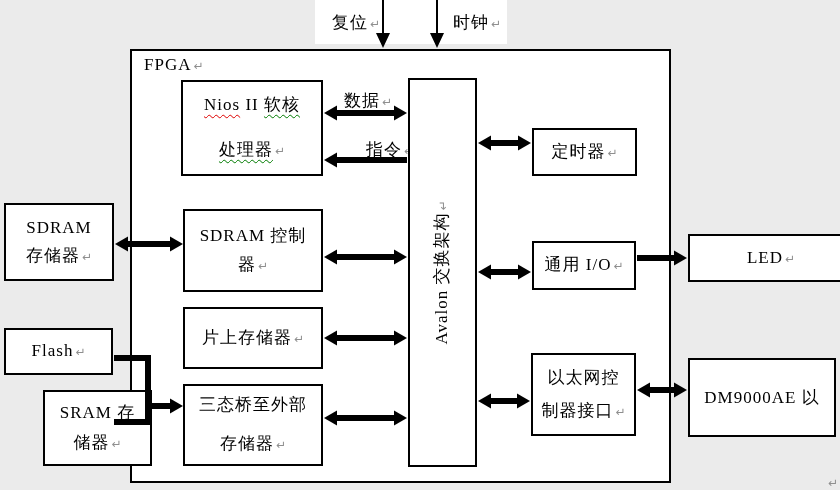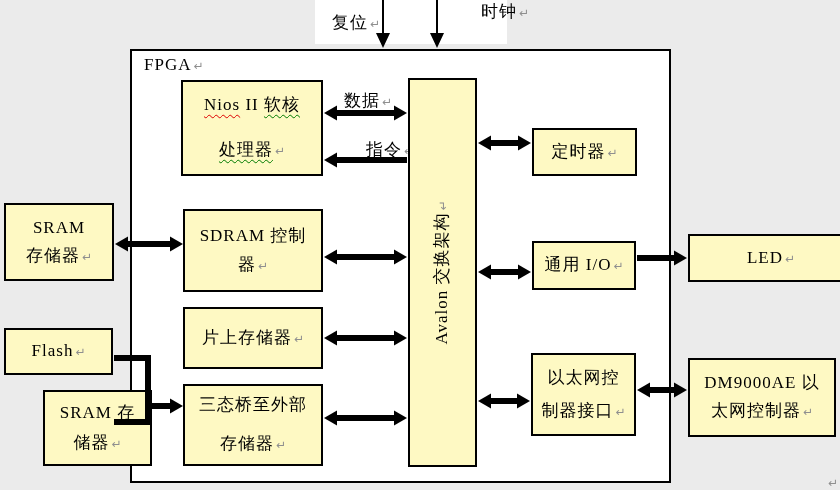--- a/index.html
+++ b/index.html
@@ -5,21 +5,21 @@
   html,body{margin:0;padding:0;background:#ebebeb;}
   .stage{
     position:relative;width:840px;height:490px;background:#ebebeb;
     font-family:"Liberation Serif","DejaVu Serif",serif;
     color:#000;overflow:hidden;
   }
   .strip{position:absolute;left:315px;top:0;width:192px;height:44px;background:#ffffff;}
   .fpga{position:absolute;left:130px;top:49px;width:541px;height:434px;
         background:#ffffff;border:2px solid #000;box-sizing:border-box;}
   .box{
-    position:absolute;background:#fef9c3;border:2px solid #000;box-sizing:border-box;
+    position:absolute;background:#ffffff;border:2px solid #000;box-sizing:border-box;
     display:flex;flex-direction:column;justify-content:center;align-items:center;
     text-align:center;font-size:17px;letter-spacing:1px;line-height:26px;white-space:nowrap;
   }
   .lh28 .ln{line-height:28px}
   .lh29 .ln{line-height:29px}
   .lh30 .ln{line-height:30px}
   .lh33 .ln{line-height:33px}
   .lh39 .ln{line-height:39px}
   .lh45 .ln{line-height:45px}
   .flabel{position:absolute;font-size:17px;letter-spacing:1px;white-space:nowrap;}
@@ -37,21 +37,21 @@
 <body>
 
 <div class="stage">
 
   <div class="strip"></div>
 
   <div class="fpga"></div>
   <div class="flabel" style="left:144px;top:55px;"><span>FPGA</span><span class="pm">↵</span></div>
 
   <div class="flabel" style="left:332px;top:11px;"><span>复位</span><span class="pm">↵</span></div>
-  <div class="flabel" style="left:453px;top:0;margin-left:28px;"><span>时钟</span><span class="pm">↵</span></div>
+  <div class="flabel" style="left:453px;top:11px;"><span>时钟</span><span class="pm">↵</span></div>
 
   <div class="flabel" style="left:344px;top:89px;"><span>数据</span><span class="pm">↵</span></div>
   <div class="flabel" style="left:366px;top:138px;"><span>指令</span><span class="pm">↵</span></div>
 
   <div class="box lh45" style="left:181px;top:80px;width:142px;height:96px;">
     <div class="ln"><span class="wr">Nios</span>&nbsp;<span>II</span>&nbsp;<span class="wg">软核</span></div>
     <div class="ln"><span class="wg">处理器</span><span class="pm">↵</span></div>
   </div>
 
   <div class="box lh29" style="left:183px;top:209px;width:140px;height:83px;">
@@ -79,40 +79,39 @@
   <div class="box" style="left:532px;top:128px;width:105px;height:48px;">
     <div class="ln"><span>定时器</span><span class="pm">↵</span></div>
   </div>
 
   <div class="box lh33" style="left:531px;top:353px;width:105px;height:83px;">
     <div class="ln">以太网控</div>
     <div class="ln"><span>制器接口</span><span class="pm">↵</span></div>
   </div>
 
   <div class="box lh28" style="left:4px;top:203px;width:110px;height:78px;">
-    <div class="ln">SRAM</div>
+    <div class="ln">SDRAM</div>
     <div class="ln"><span>存储器</span><span class="pm">↵</span></div>
   </div>
 
   <div class="box" style="left:4px;top:328px;width:109px;height:47px;">
     <div class="ln"><span>Flash</span><span class="pm">↵</span></div>
   </div>
 
   <div class="box lh30" style="left:4px;top:390px;width:109px;height:76px;margin-left:39px;">
     <div class="ln">SRAM 存</div>
     <div class="ln"><span>储器</span><span class="pm">↵</span></div>
   </div>
 
   <div class="box" style="left:688px;top:234px;width:166px;height:48px;">
     <div class="ln"><span>LED</span><span class="pm">↵</span></div>
   </div>
 
   <div class="box lh28" style="left:688px;top:358px;width:148px;height:79px;">
     <div class="ln">DM9000AE 以</div>
-    <div class="ln"><span>太网控制器</span><span class="pm">↵</span></div>
   </div>
 
   <div class="flabel" style="left:826px;top:472px;"><span class="pm">↵</span></div>
 
   <svg class="overlay" width="840" height="490" viewBox="0 0 840 490">
 
     <g>
       <line class="thin" x1="383" y1="0" x2="383" y2="34"></line>
       <polygon class="hd" points="383,48 376,33 390,33"></polygon>
     </g>

